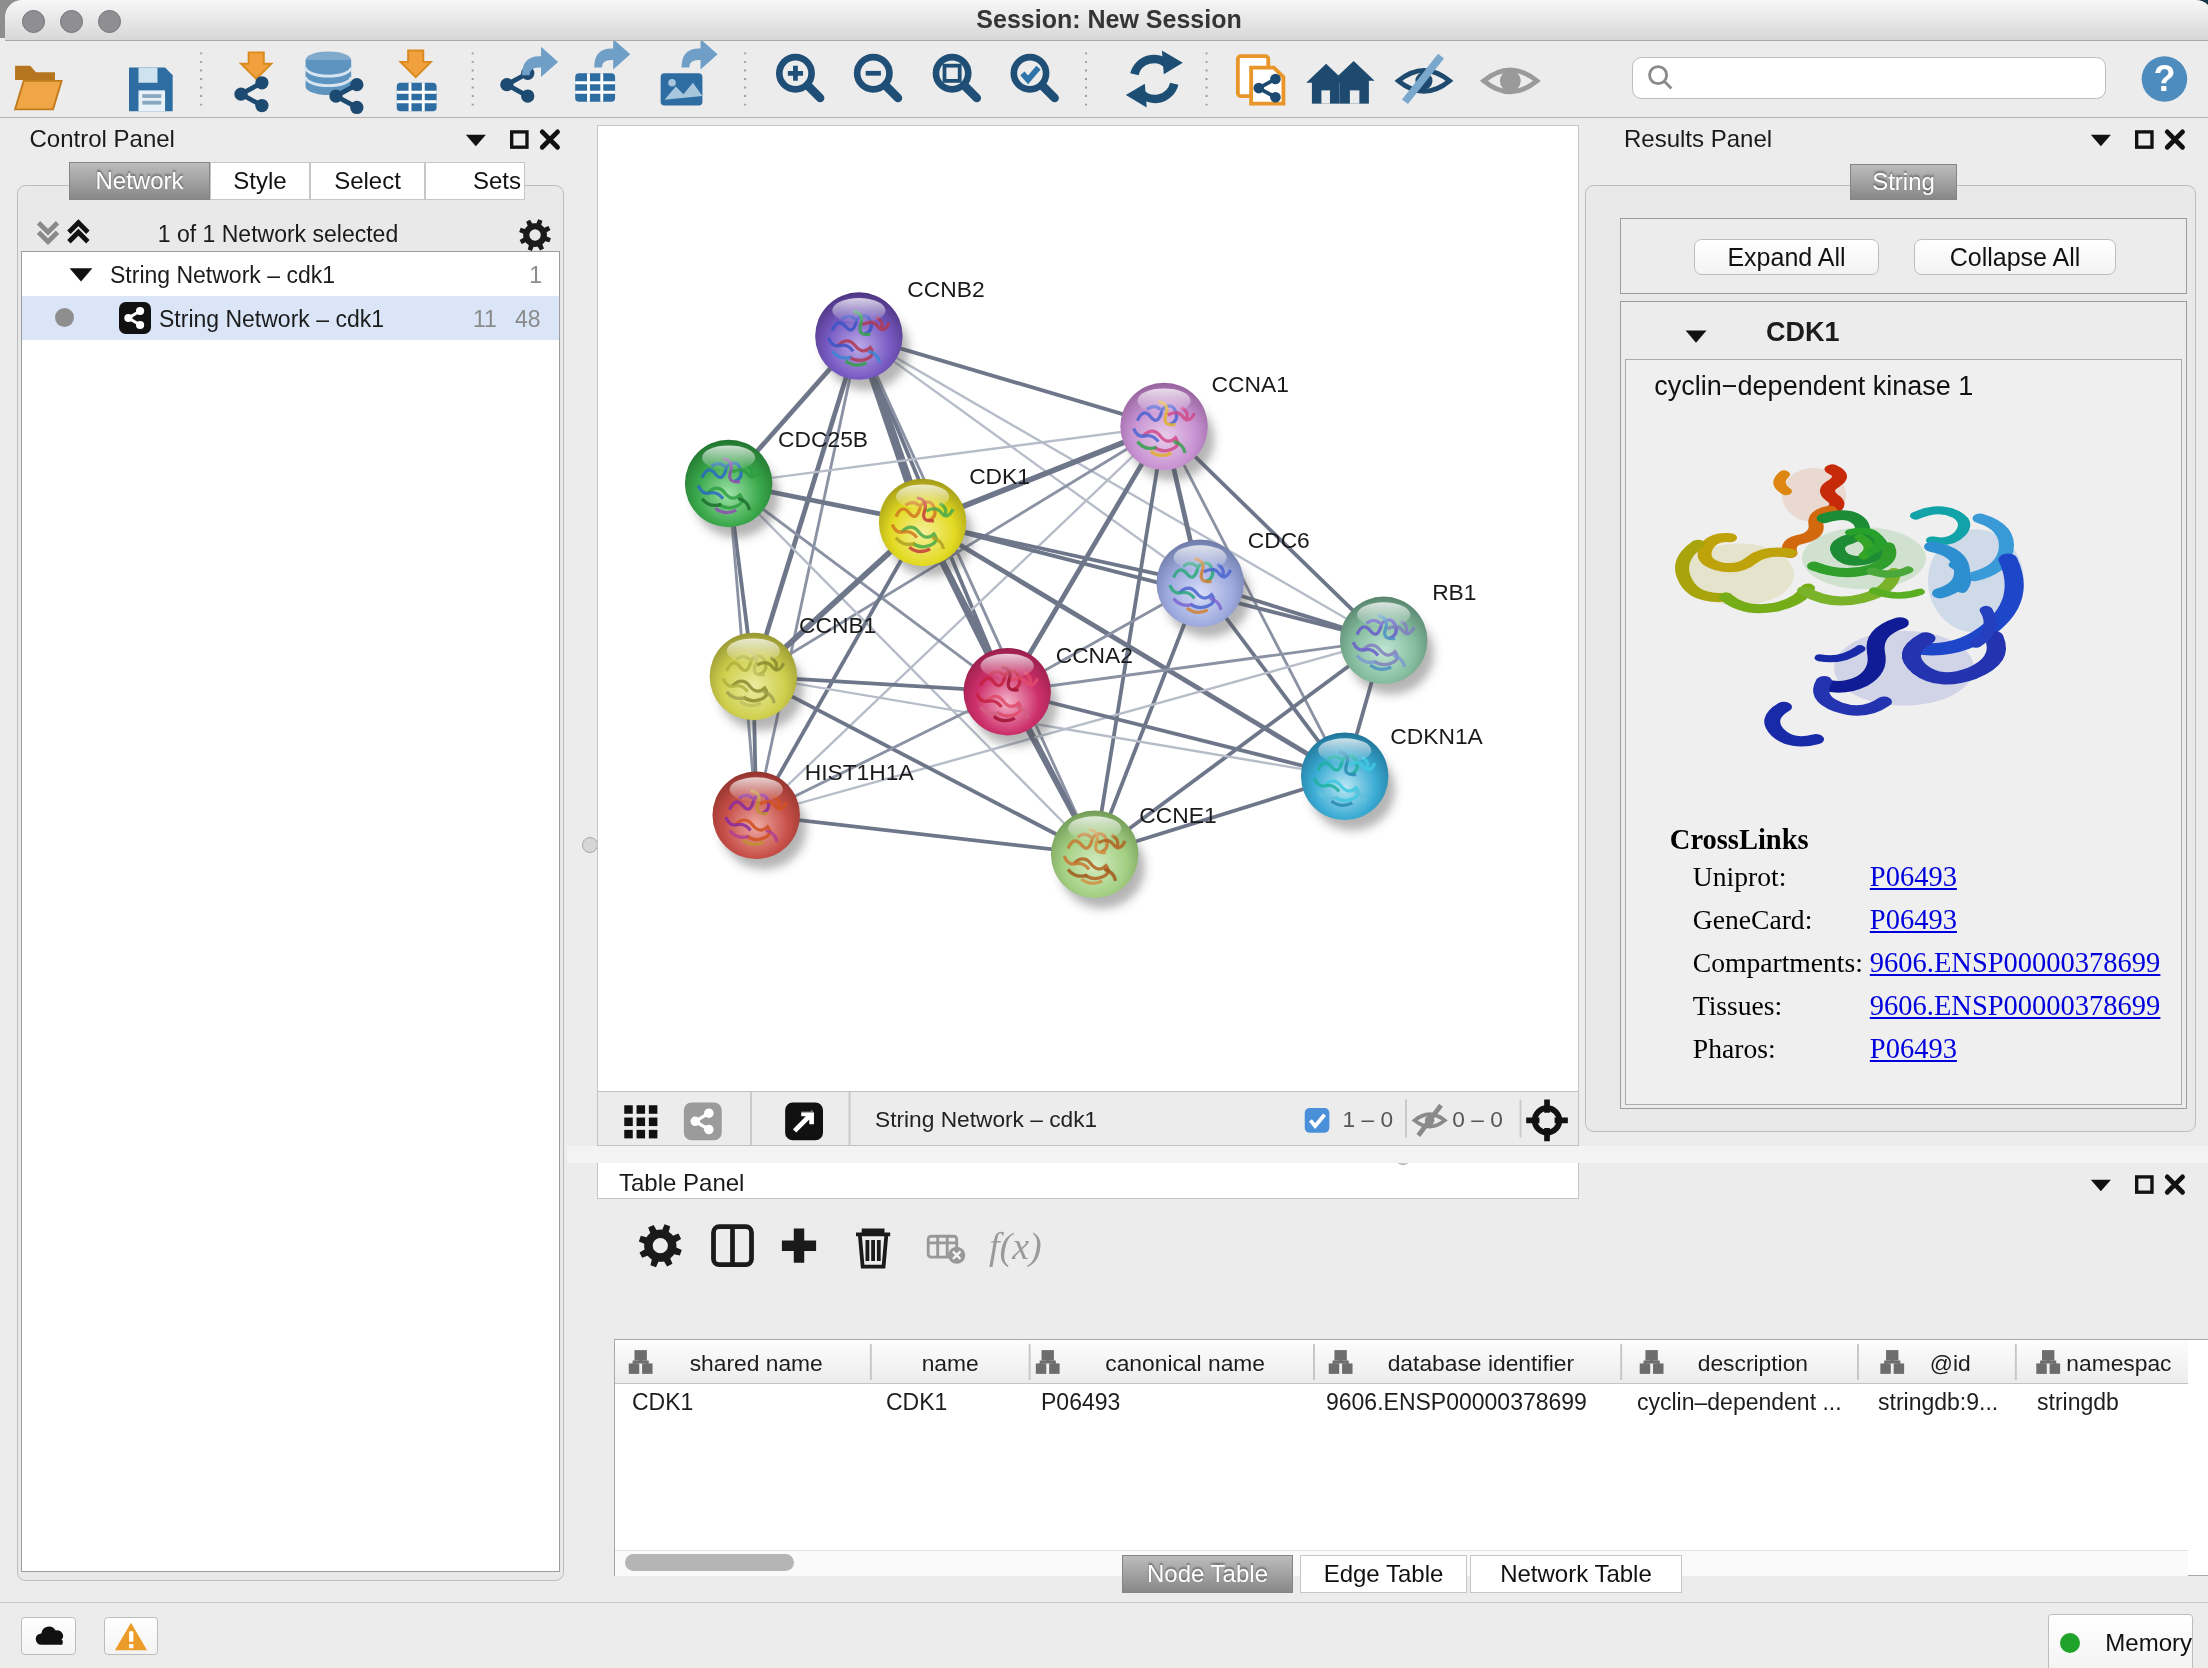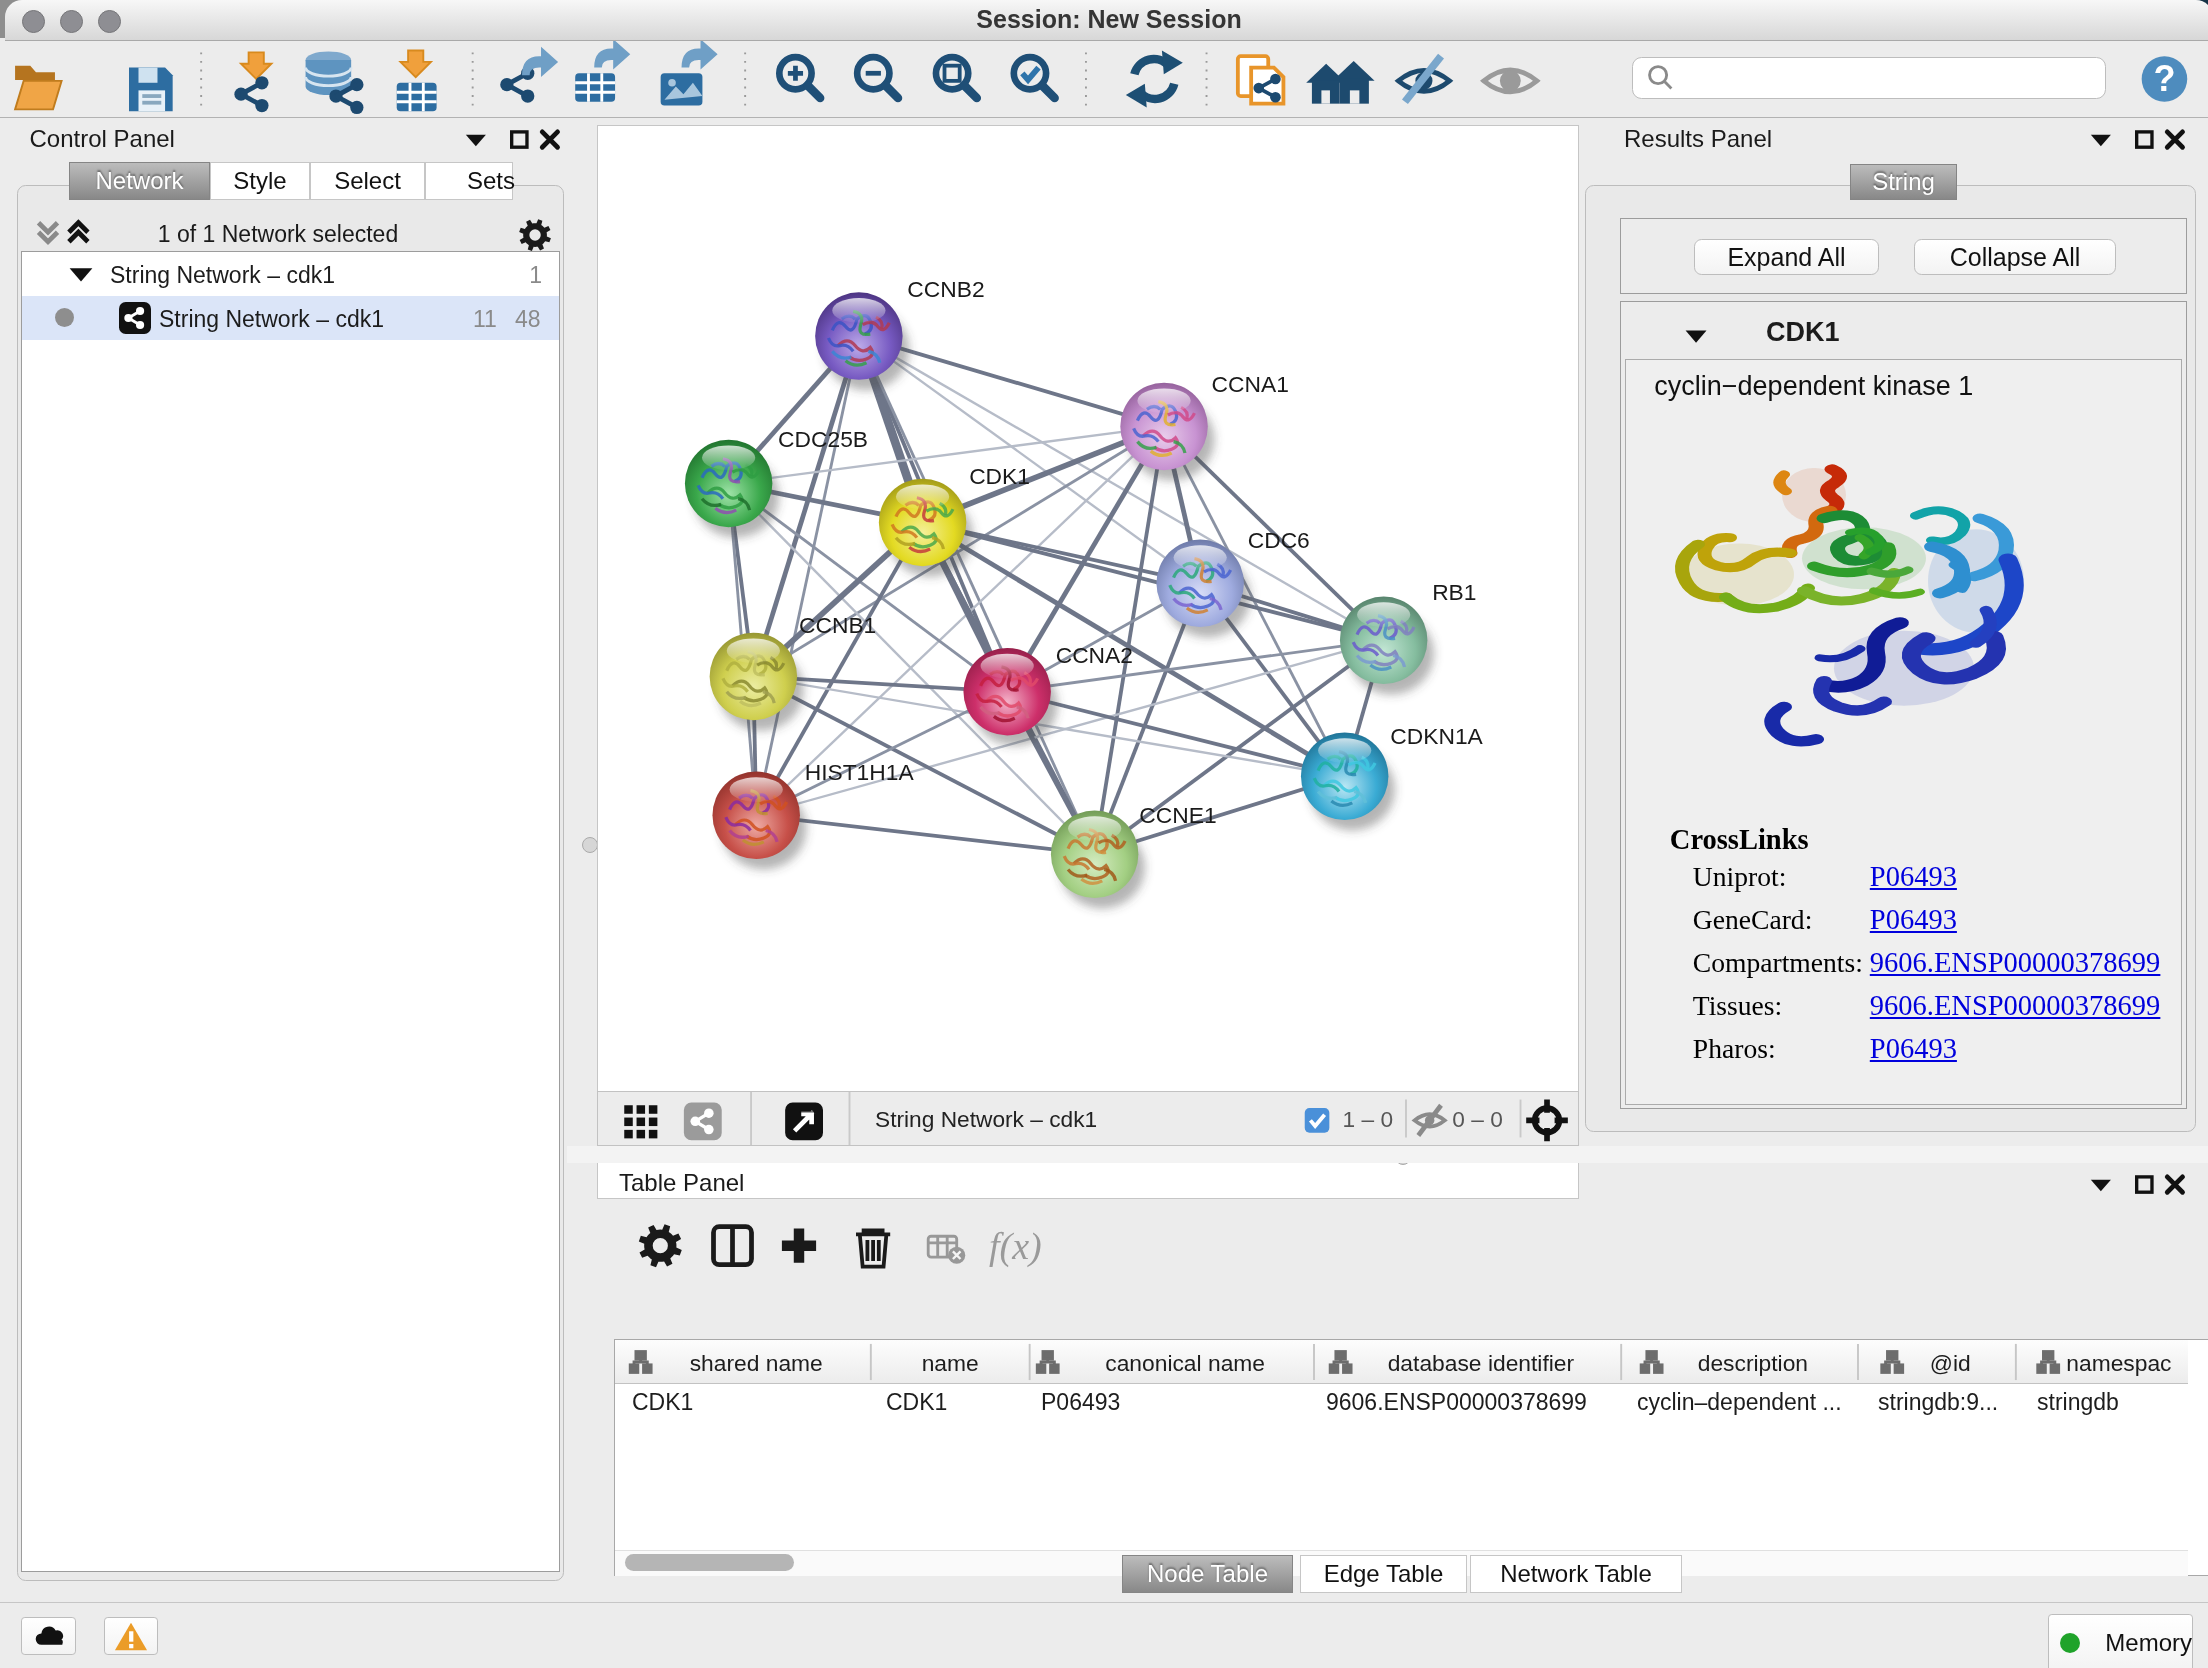--- a/index.html
+++ b/index.html
@@ -135,21 +135,21 @@
 <div class="hdr" style="left:29.5px;top:125px;">Control Panel</div>
 <svg width="107" height="27" style="position:absolute;left:462px;top:127px;" viewBox="0 0 112 28">
     <path d="M4,8 l21,0 -10.5,12 z" fill="#111"></path>
     <rect x="52" y="5" width="16" height="16" fill="none" stroke="#111" stroke-width="3.5"></rect>
     <path d="M84,5 l16,16 M100,5 l-16,16" stroke="#111" stroke-width="5" stroke-linecap="round"></path>
   </svg>
 <div class="abs" style="left:17px;top:185px;width:545px;height:1394px;background:#e9e9e9;border:1px solid #bcbcbc;border-radius:8.6px;"></div>
 <div class="tab sel" style="left:69px;top:162px;width:141px;">Network</div>
 <div class="tab" style="left:210px;top:162px;width:100px;">Style</div>
 <div class="tab" style="left:310px;top:162px;width:115px;">Select</div>
-<div class="tab" style="left:425px;top:162px;width:88px;padding-left:44px;">Sets</div>
+<div class="tab" style="left:425px;top:162px;width:100px;padding-left:44px;">Sets</div>
 <svg width="114" height="38" style="position:absolute;left:28.5px;top:217px;" viewBox="0 0 120 40">
 <path d="M10,6 l10,10 10,-10 M10,16 l10,10 10,-10" fill="none" stroke="#8a8a8a" stroke-width="5"></path>
 <path d="M42,16 l10,-10 10,10 M42,26 l10,-10 10,10" fill="none" stroke="#111" stroke-width="5"></path>
 </svg>
 <div class="abs" style="left:21px;top:221px;width:514px;text-align:center;font-size:23px;color:#1a1a1a;">1 of 1 Network selected</div>
 <svg width="38" height="38" style="position:absolute;left:517px;top:217px;" viewBox="0 0 40 40">
     <path d="M19.0,6.5 L20.5,6.6 L22.3,2.3 L26.7,3.9 L25.5,8.3 L26.7,9.2 L27.8,10.2 L28.8,11.3 L33.1,9.6 L35.2,13.7 L31.2,16.1 L31.4,17.5 L31.5,19.0 L31.4,20.5 L35.7,22.3 L34.1,26.7 L29.7,25.5 L28.8,26.7 L27.8,27.8 L26.7,28.8 L28.4,33.1 L24.3,35.2 L21.9,31.2 L20.5,31.4 L19.0,31.5 L17.5,31.4 L15.7,35.7 L11.3,34.1 L12.5,29.7 L11.3,28.8 L10.2,27.8 L9.2,26.7 L4.9,28.4 L2.8,24.3 L6.8,21.9 L6.6,20.5 L6.5,19.0 L6.6,17.5 L2.3,15.7 L3.9,11.3 L8.3,12.5 L9.2,11.3 L10.2,10.2 L11.3,9.2 L9.6,4.9 L13.7,2.8 L16.1,6.8 L17.5,6.6 Z M25.0,19.0 A6,6 0 1 0 13.0,19.0 A6,6 0 1 0 25.0,19.0 Z" fill="#1a1a1a" fill-rule="evenodd"></path>
   </svg>
 <div class="abs" style="left:21px;top:251px;width:539px;height:1321px;background:#fff;border:1px solid #9c9c9c;box-sizing:border-box;">
   <div class="abs" style="left:0;top:0;width:100%;height:44px;">

